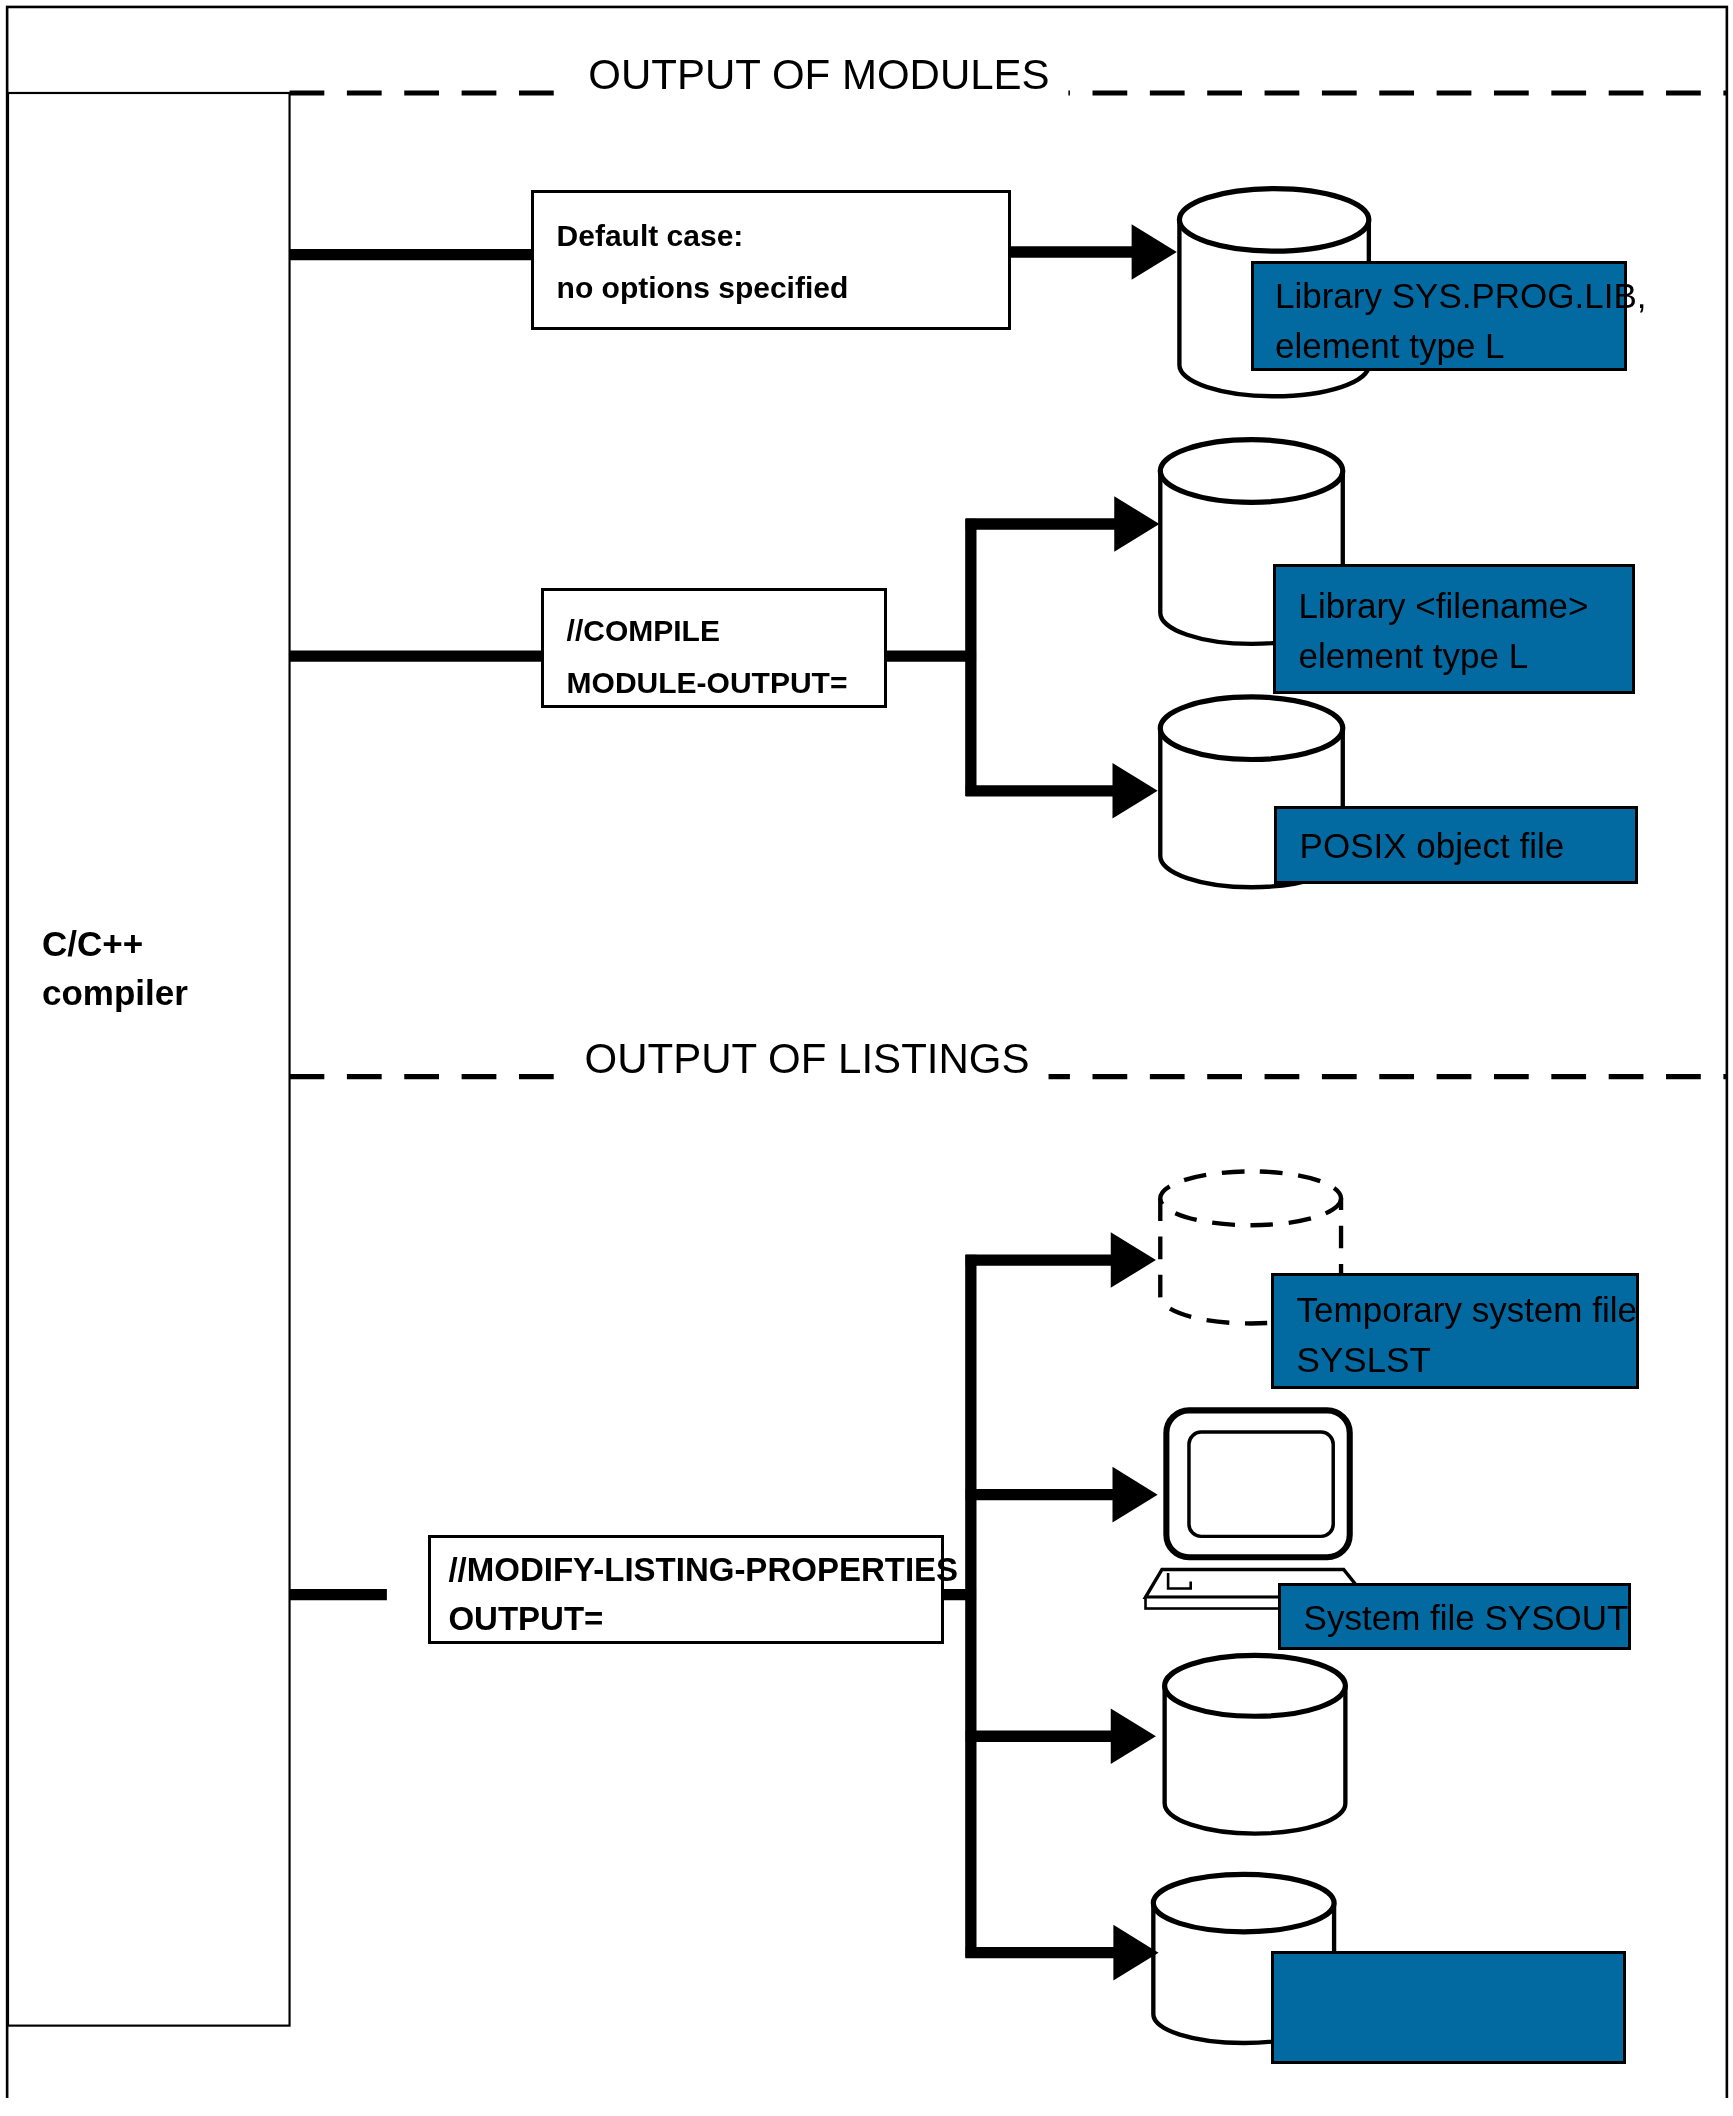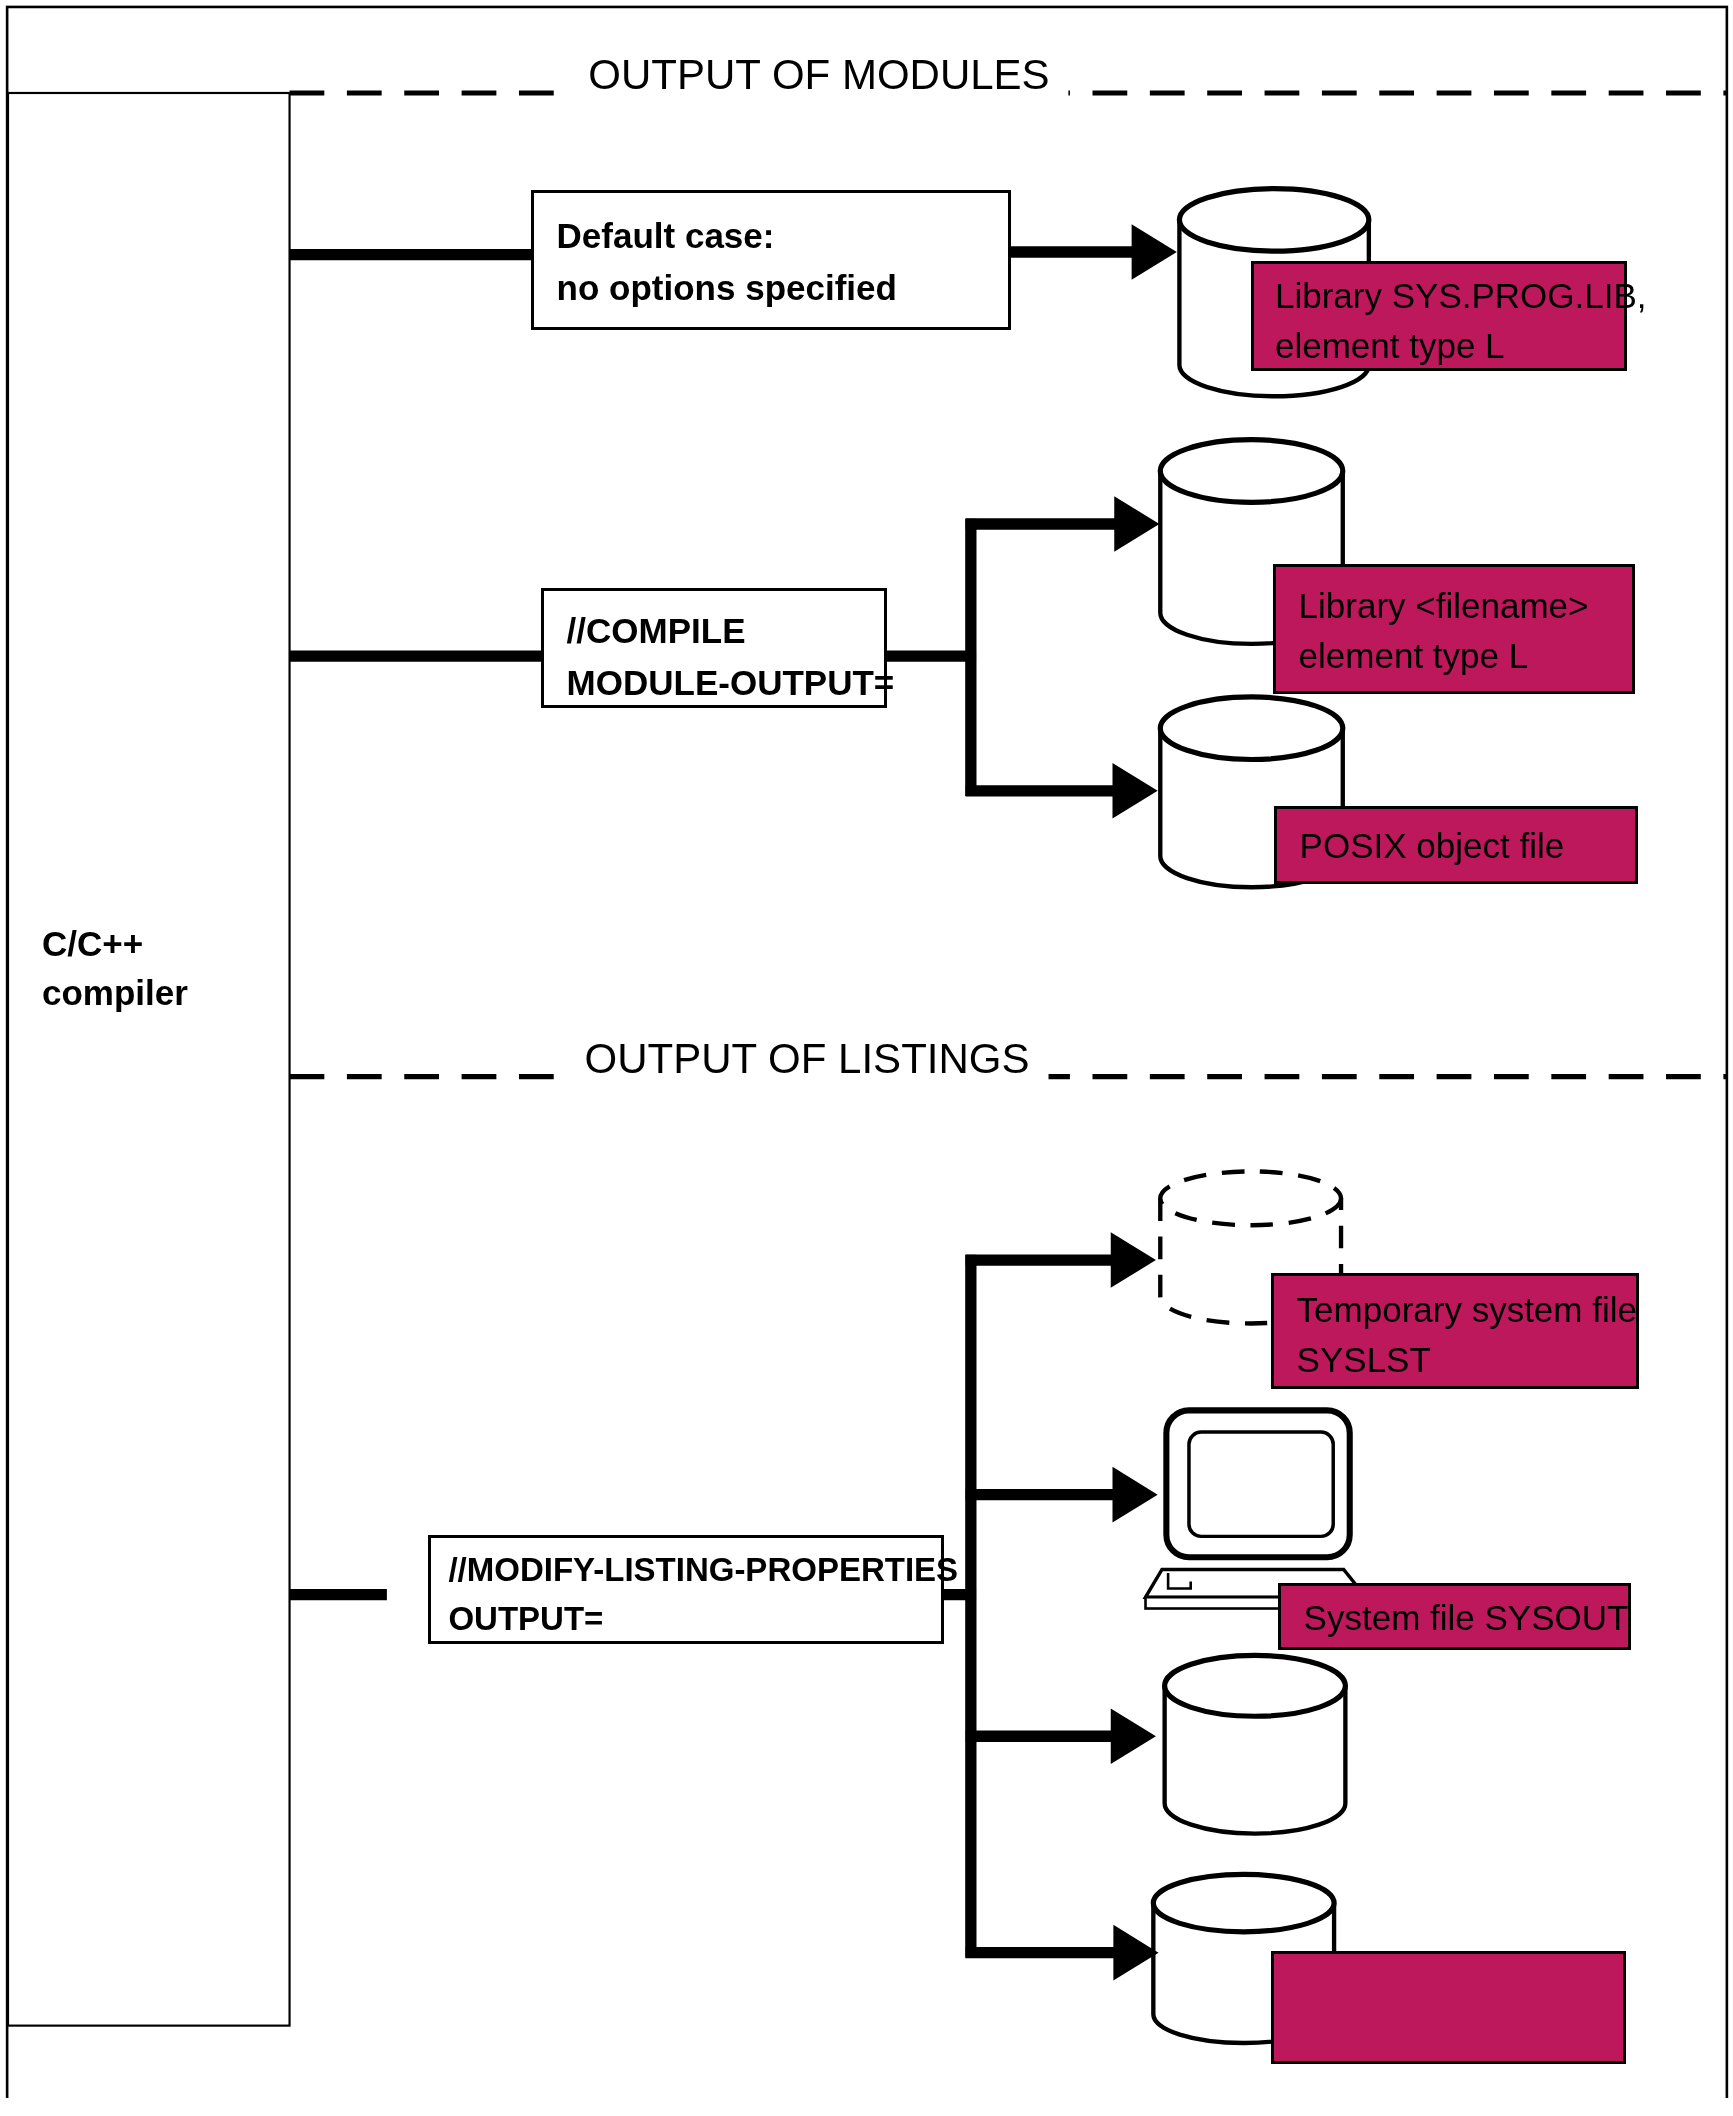--- a/index.html
+++ b/index.html
@@ -9,25 +9,25 @@
     background:#ffffff;
     font-family:"Liberation Sans", sans-serif;
     color:#000;
     overflow:hidden;
   }
   #diagram-svg{position:absolute;left:0;top:0;z-index:1;}
   .cmd-box{
     position:absolute;z-index:2;
     background:#fff;border:3.5px solid #000;
     box-sizing:border-box;
-    font-weight:bold;font-size:35px;line-height:52px;
+    font-weight:bold;font-size:30px;line-height:52px;
   }
   .lbl-box{
     position:absolute;z-index:2;
-    background:#be185d;border:3.5px solid #000;
+    background:#0369a1;border:3.5px solid #000;
     box-sizing:border-box;
     font-weight:normal;font-size:35px;line-height:50px;
   }
   .title-label{
     position:absolute;z-index:2;
     background:#fff;
     font-size:42px;line-height:49px;font-weight:normal;
     padding:0 19px;white-space:nowrap;
     transform:translateX(-50%);
   }

